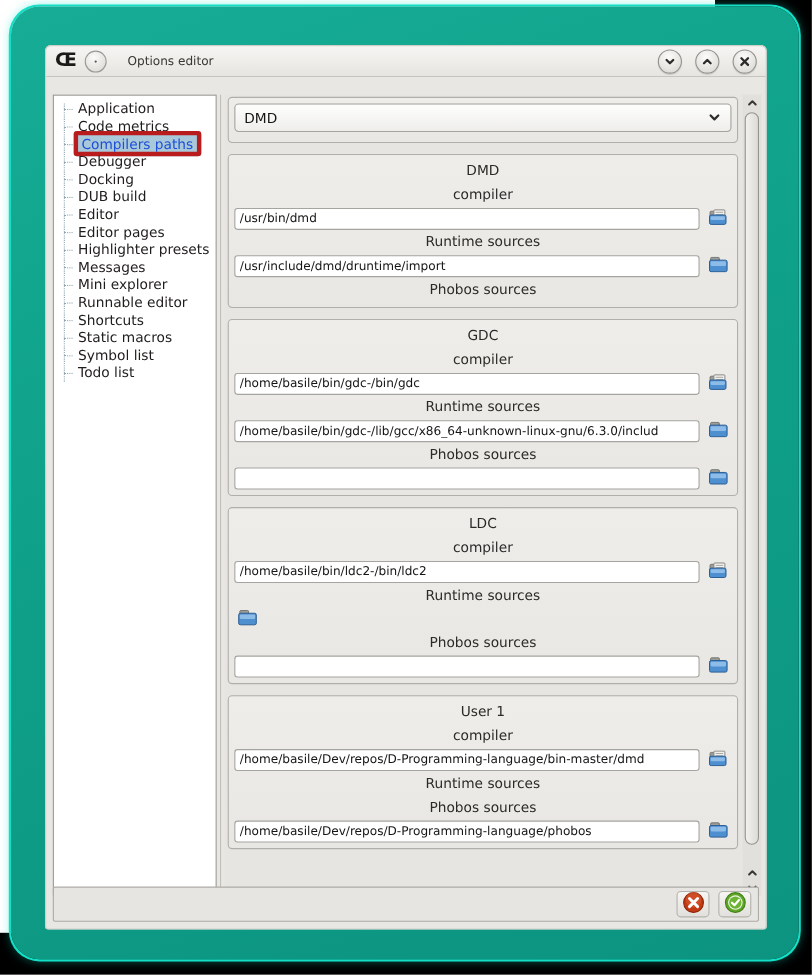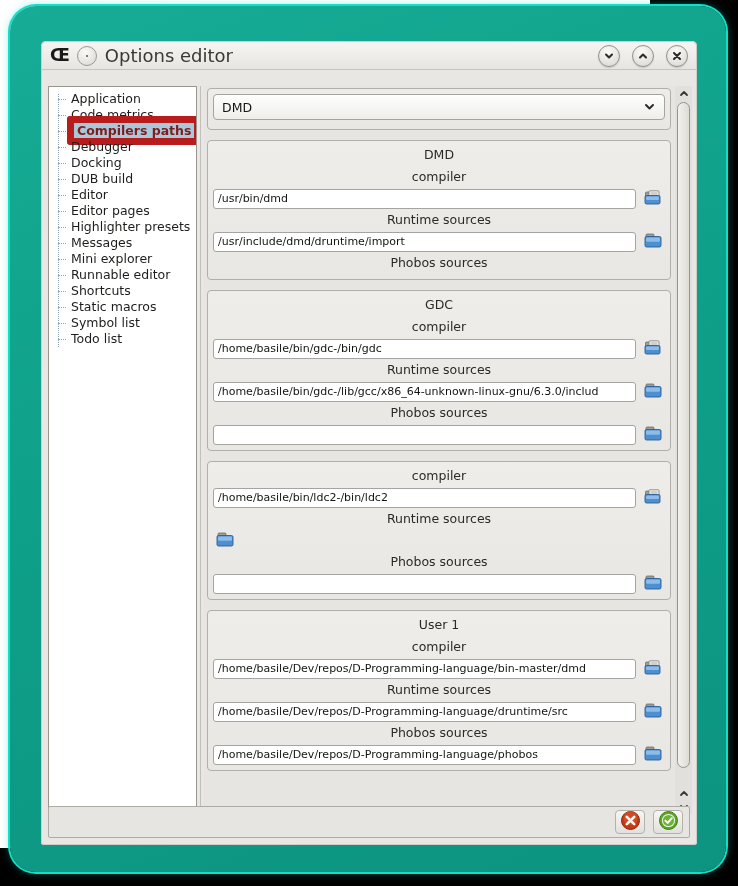--- a/index.html
+++ b/index.html
@@ -27,21 +27,21 @@
     border-bottom:1px solid #C6C4BF;border-radius:5px 5px 0 0;
     display:flex;align-items:center;padding:0 8px;gap:8px;
   }
   .app-logo{font-weight:bold;font-size:17px;color:#1B1A18;letter-spacing:-1px;line-height:1;}
   .menu-circle{
     width:18px;height:18px;border-radius:50%;
     background:radial-gradient(circle at 40% 30%,#FBFAF9,#D9D7D2);
     border:1px solid #9B9994;position:relative;
   }
   .menu-circle::after{content:"";position:absolute;left:8px;top:8px;width:2px;height:2px;border-radius:50%;background:#55534F;}
-  .title-text{font-size:18px;color:#3A3835;flex:0 0 auto;}
+  .title-text{font-size:11px;color:#3A3835;flex:0 0 auto;margin-left:11px;}
   .tb-spacer{flex:1;}
   .win-btn{
     width:22px;height:22px;border-radius:50%;
     background:radial-gradient(circle at 45% 30%,#FCFBFA,#D7D5D0);
     border:1px solid #93918C;display:flex;align-items:center;justify-content:center;
     box-shadow:0 1px 1px rgba(0,0,0,.15);margin-left:4px;
   }
   .win-btn svg{display:block;}
   
   .content{position:absolute;left:1px;right:1px;top:45px;height:730px;display:flex;}
@@ -58,21 +58,21 @@
   .tree-item{
     position:relative;height:16px;line-height:16px;font-size:12.5px;color:#1E1D1B;
     white-space:nowrap;cursor:default;
   }
   .tree-item::before{
     content:"";position:absolute;left:-9px;top:8px;width:8px;height:0;
     border-top:1px dotted #8FA6B2;
   }
   .tree-item .lbl{padding:0 3px;border-radius:3px;border:1px solid transparent;}
   .tree-item.selected .lbl{
-    background:#A9C9DA;border:7px solid #b91c1c;color:#7f1d1d;font-weight:bold;
+    background:#A9C9DA;border:4px solid #b91c1c;color:#1d4ed8;
   }
   .splitter{width:7px;position:relative;}
   .splitter::after{content:"";position:absolute;left:3px;top:0;bottom:2px;width:1px;background:#C2C0BB;}
   
   .main-panel{
     width:470px;height:728px;overflow:hidden;padding-top:2px;box-sizing:border-box;
     background:#E7E5E1;position:relative;
   }
   .group{
     box-sizing:border-box;width:464px;margin:0 3px 10px 3px;
@@ -254,20 +254,21 @@
               <button class="icon-btn">
                 <span><svg width="18" height="15" viewBox="0 0 18 15">
                     <rect x="2" y="1" width="8" height="6" rx="1" fill="#9C9C98" stroke="#6E6E6A" stroke-width="0.8"></rect>
                     <rect x="1" y="3.5" width="16" height="10.5" rx="1.5" fill="#4E8FD0" stroke="#2C5E94" stroke-width="0.9"></rect>
                     <rect x="2" y="4.6" width="14" height="4.2" rx="1.2" fill="#8DBCE8"></rect>
                   </svg></span>
               </button>
             </div>
           </div>
           <div class="group">
+            <div class="group-title">LDC</div>
             <div class="field-label">compiler</div>
             <div class="field-row">
               <input class="path-input" type="text" value="/home/basile/bin/ldc2-/bin/ldc2" style="">
               <button class="icon-btn">
                 <span><svg width="18" height="15" viewBox="0 0 18 15">
                     <rect x="1.5" y="2" width="9" height="8" rx="1" fill="#9C9C98" stroke="#6E6E6A" stroke-width="0.8"></rect>
                     <rect x="5" y="0.8" width="10" height="8.5" rx="0.8" fill="#F2F1EE" stroke="#8A8885" stroke-width="0.9"></rect>
                     <path d="M6.6 3 H13.4 M6.6 5 H13.4 M6.6 7 H11.5" stroke="#A9A8A4" stroke-width="0.9"></path>
                     <rect x="1" y="5.5" width="15" height="8.5" rx="1.5" fill="#4E8FD0" stroke="#2C5E94" stroke-width="0.9"></rect>
                     <rect x="2" y="6.6" width="13" height="3.4" rx="1.2" fill="#8DBCE8"></rect>
@@ -305,30 +306,20 @@
                 <span><svg width="18" height="15" viewBox="0 0 18 15">
                     <rect x="1.5" y="2" width="9" height="8" rx="1" fill="#9C9C98" stroke="#6E6E6A" stroke-width="0.8"></rect>
                     <rect x="5" y="0.8" width="10" height="8.5" rx="0.8" fill="#F2F1EE" stroke="#8A8885" stroke-width="0.9"></rect>
                     <path d="M6.6 3 H13.4 M6.6 5 H13.4 M6.6 7 H11.5" stroke="#A9A8A4" stroke-width="0.9"></path>
                     <rect x="1" y="5.5" width="15" height="8.5" rx="1.5" fill="#4E8FD0" stroke="#2C5E94" stroke-width="0.9"></rect>
                     <rect x="2" y="6.6" width="13" height="3.4" rx="1.2" fill="#8DBCE8"></rect>
                   </svg></span>
               </button>
             </div>
             <div class="field-label">Runtime sources</div>
-            <div class="field-row">
-              <input class="path-input" type="text" value="/home/basile/Dev/repos/D-Programming-language/druntime/src" style="">
-              <button class="icon-btn">
-                <span><svg width="18" height="15" viewBox="0 0 18 15">
-                    <rect x="2" y="1" width="8" height="6" rx="1" fill="#9C9C98" stroke="#6E6E6A" stroke-width="0.8"></rect>
-                    <rect x="1" y="3.5" width="16" height="10.5" rx="1.5" fill="#4E8FD0" stroke="#2C5E94" stroke-width="0.9"></rect>
-                    <rect x="2" y="4.6" width="14" height="4.2" rx="1.2" fill="#8DBCE8"></rect>
-                  </svg></span>
-              </button>
-            </div>
             <div class="field-label">Phobos sources</div>
             <div class="field-row">
               <input class="path-input" type="text" value="/home/basile/Dev/repos/D-Programming-language/phobos" style="">
               <button class="icon-btn">
                 <span><svg width="18" height="15" viewBox="0 0 18 15">
                     <rect x="2" y="1" width="8" height="6" rx="1" fill="#9C9C98" stroke="#6E6E6A" stroke-width="0.8"></rect>
                     <rect x="1" y="3.5" width="16" height="10.5" rx="1.5" fill="#4E8FD0" stroke="#2C5E94" stroke-width="0.9"></rect>
                     <rect x="2" y="4.6" width="14" height="4.2" rx="1.2" fill="#8DBCE8"></rect>
                   </svg></span>
               </button>

